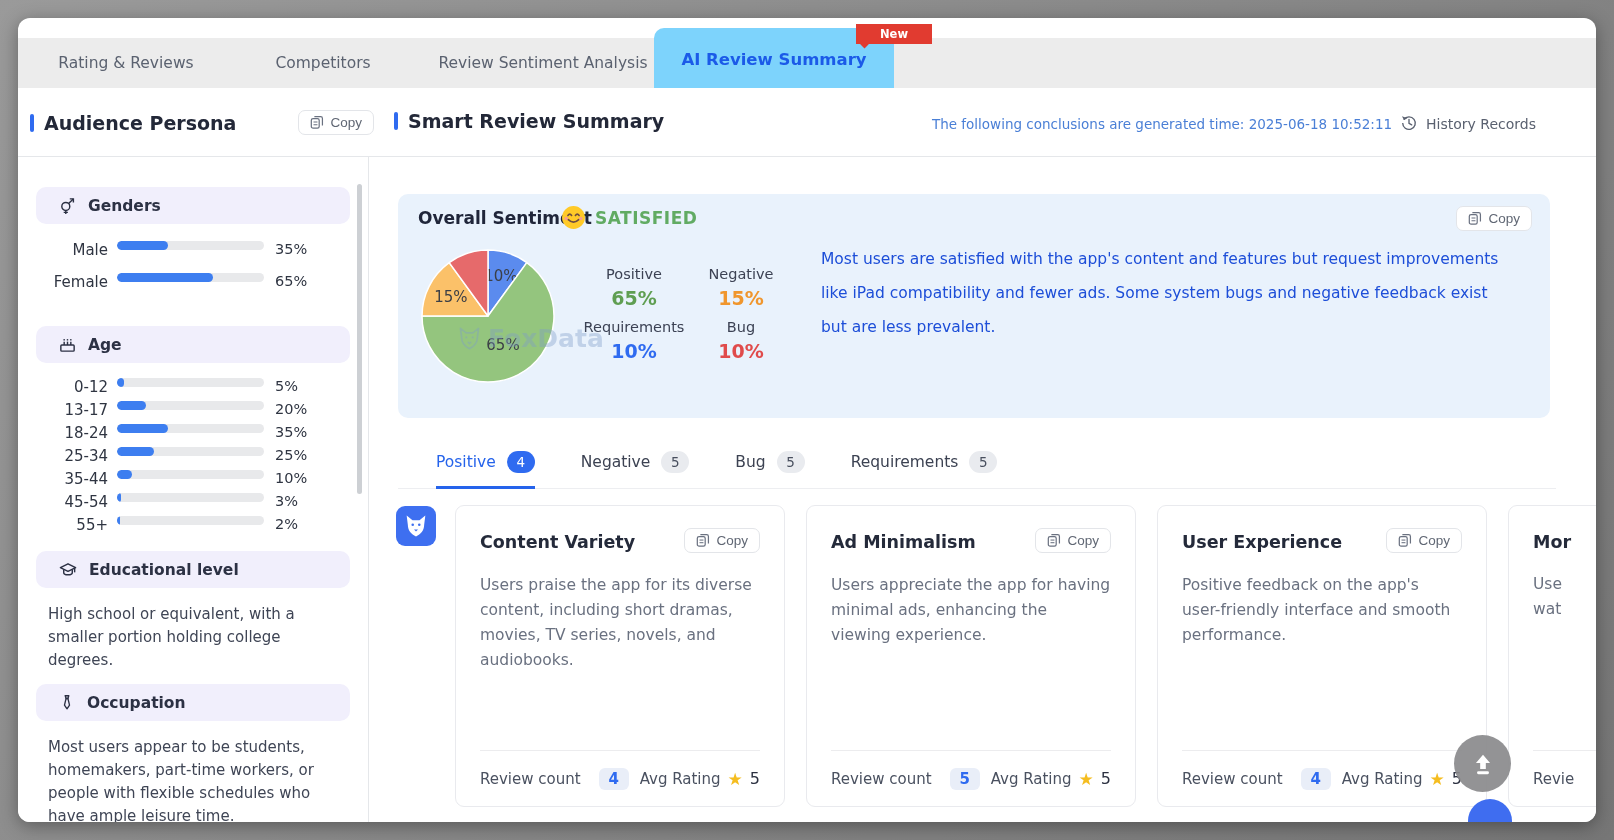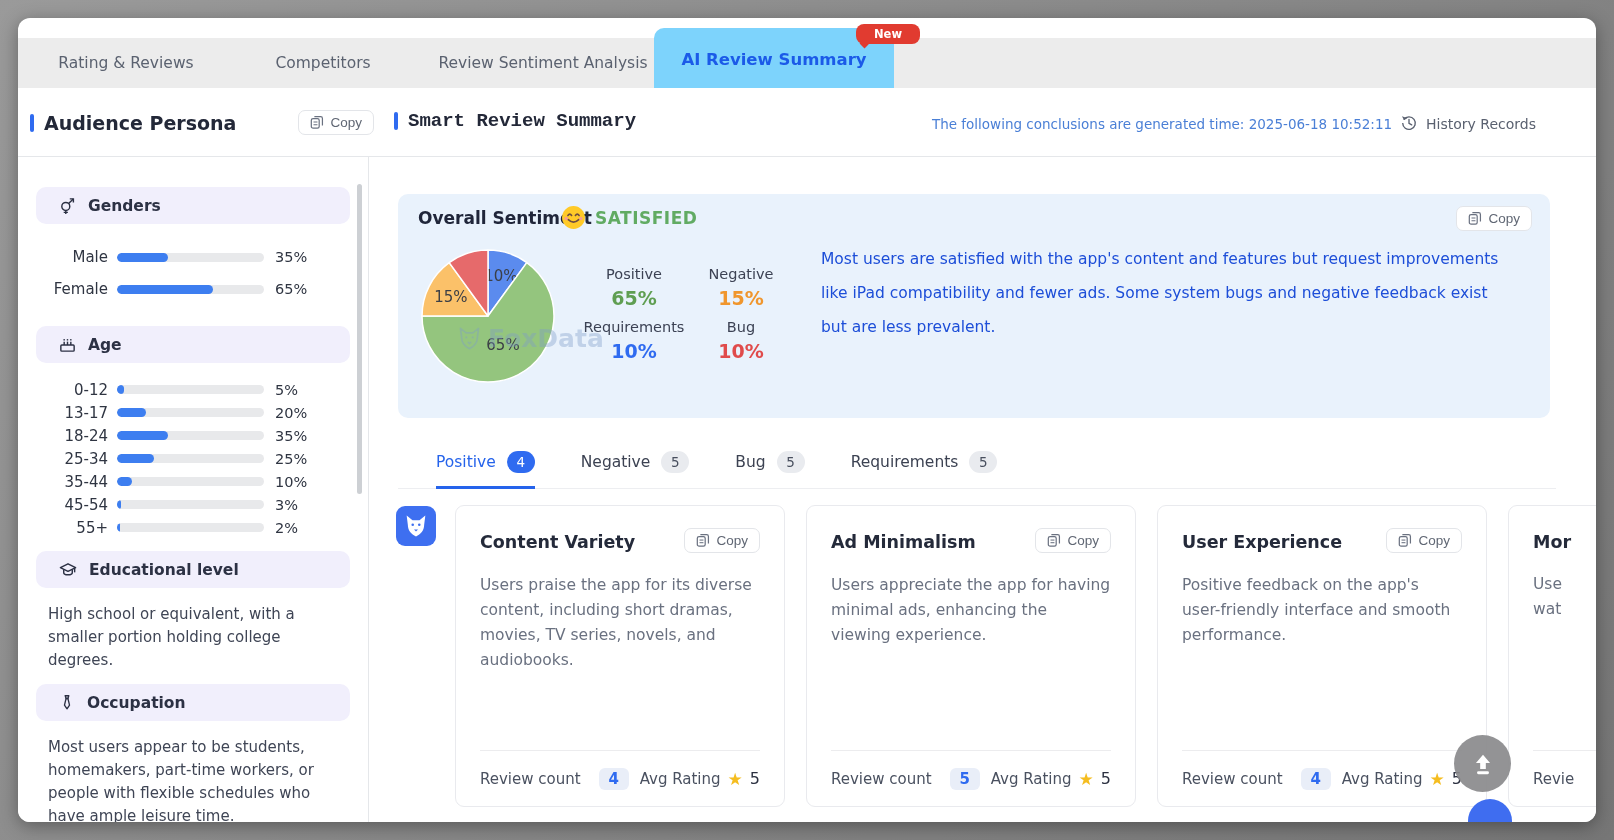--- a/index.html
+++ b/index.html
@@ -17,44 +17,44 @@
   .tabbar{position:absolute;left:0;top:20px;width:100%;height:50px;background:#ececec;}
   .top-tab{position:absolute;top:0;height:50px;display:flex;align-items:center;justify-content:center;
     color:#5b6270;font-size:15.5px;cursor:pointer;}
   .tab-1{left:28px;width:160px;}
   .tab-2{left:230px;width:150px;}
   .tab-3{left:420px;width:210px;}
   .active-tab{position:absolute;left:636px;top:10px;width:240px;height:62px;background:#7dd3fc;
     border-radius:10px 10px 0 0;display:flex;align-items:center;justify-content:center;
     color:#1b5ae8;font-size:16.5px;font-weight:bold;cursor:pointer;}
   .new-badge{position:absolute;left:838px;top:6px;background:#e13b30;color:#fff;
-    font-size:11.5px;font-weight:bold;padding:3px 18px;border-radius:8px;z-index:3;}
+    font-size:11.5px;font-weight:bold;padding:3px 24px;border-radius:0;z-index:3;}
   .new-badge::after{content:"";position:absolute;left:5px;bottom:-3px;width:7px;height:7px;
     background:#e13b30;transform:rotate(45deg);}
   
   .page-header{position:absolute;left:0;top:70px;width:100%;height:68px;background:#fff;}
   .accent-bar{display:inline-block;width:4px;height:18px;border-radius:2px;background:#2f6bf0;margin-right:10px;vertical-align:-2px;}
   .hd-left{position:absolute;left:12px;top:22px;display:flex;align-items:center;}
   .hd-title{font-size:19px;font-weight:bold;color:#232838;}
   .copy-btn{display:inline-flex;align-items:center;gap:6px;background:#fff;border:1px solid #e3e5e9;
     border-radius:7px;padding:4px 11px;font-size:13.5px;color:#606774;cursor:pointer;}
   .hd-left .copy-btn{margin-left:62px;}
-  .hd-mid{position:absolute;left:376px;top:22px;display:flex;align-items:center;font-family:Liberation Mono, monospace;}
+  .hd-mid{position:absolute;left:376px;top:22px;display:flex;align-items:center;}
   .hd-right{position:absolute;right:60px;top:26px;display:flex;align-items:flex-end;gap:8px;white-space:nowrap;}
   .gen-time{color:#4a7fd6;font-size:13.5px;}
   .hist-label{color:#5a6170;font-size:14px;}
   .hdivider{position:absolute;left:0;top:138px;width:100%;height:1px;background:#e5e7ea;}
   .vdivider{position:absolute;left:350px;top:138px;width:1px;bottom:0;background:#e5e7ea;}
   
   .sidebar{position:absolute;left:0;top:139px;width:350px;bottom:0;box-sizing:border-box;
     padding:30px 18px 0 18px;overflow:hidden;background:#fff;}
   .bubble{height:37px;border-radius:10px;background:#f1effc;display:flex;align-items:center;
     gap:11px;padding-left:22px;color:#2c3144;font-size:15.5px;font-weight:bold;}
   .bubble svg{flex:none;}
-  .bar-row{display:flex;align-items:center;height:32px;}
+  .bar-row{display:flex;height:32px;}
   .bar-row.compact{height:23px;}
   .bar-label{width:72px;text-align:right;font-size:15px;color:#2f3542;flex:none;}
   .bar-track{width:147px;height:9px;border-radius:5px;background:#e8e9eb;margin-left:9px;flex:none;overflow:hidden;}
   .bar-fill{height:100%;border-radius:5px;background:#3d7ef0;}
   .bar-value{margin-left:11px;font-size:14.5px;color:#2f3542;}
   #gender-rows{margin-top:17px;}
   #age-rows{margin-top:15px;}
   .bubble.mt1{margin-top:21px;}
   .bubble.mt2{margin-top:12px;}
   .side-text{margin:15px 0 0 12px;width:282px;font-size:15px;line-height:23px;color:#3f4555;}

